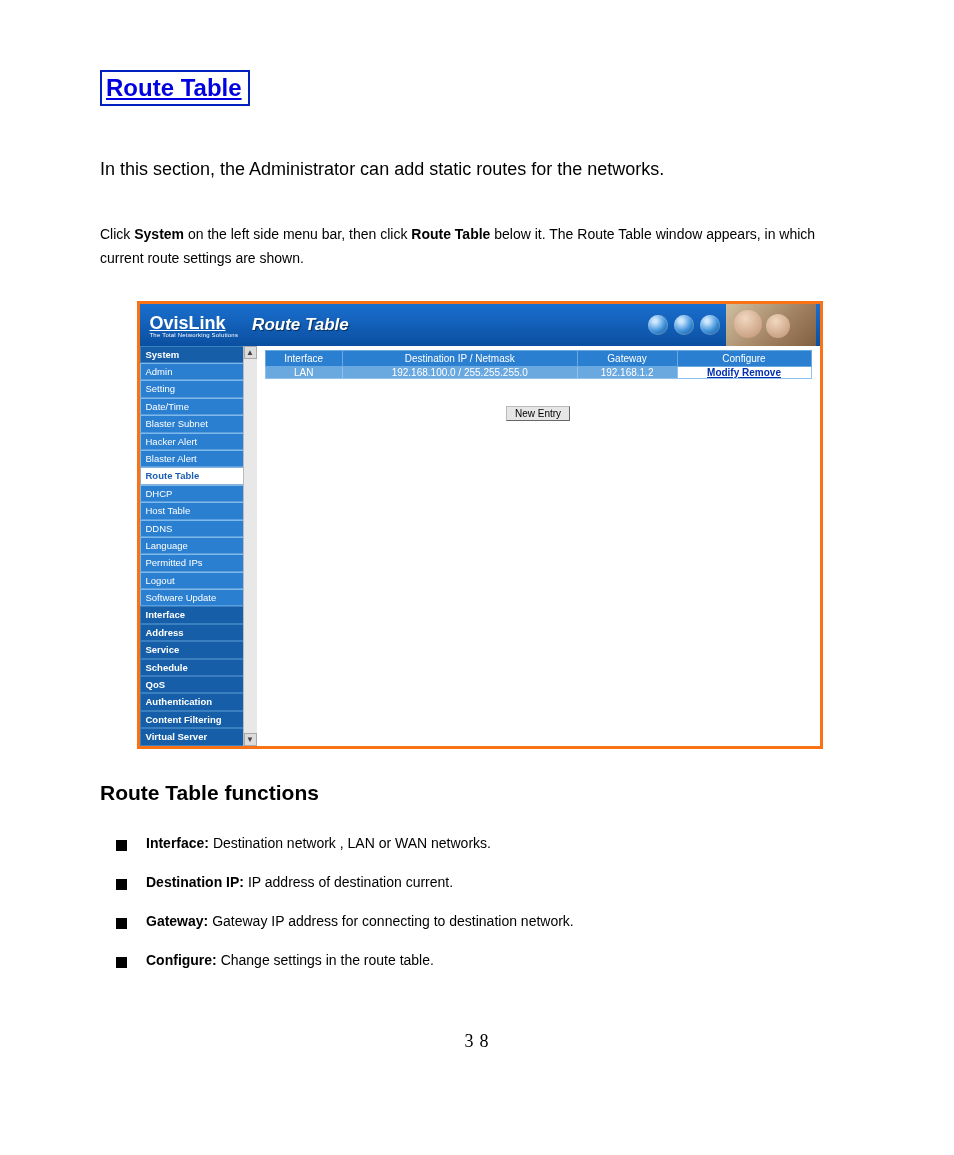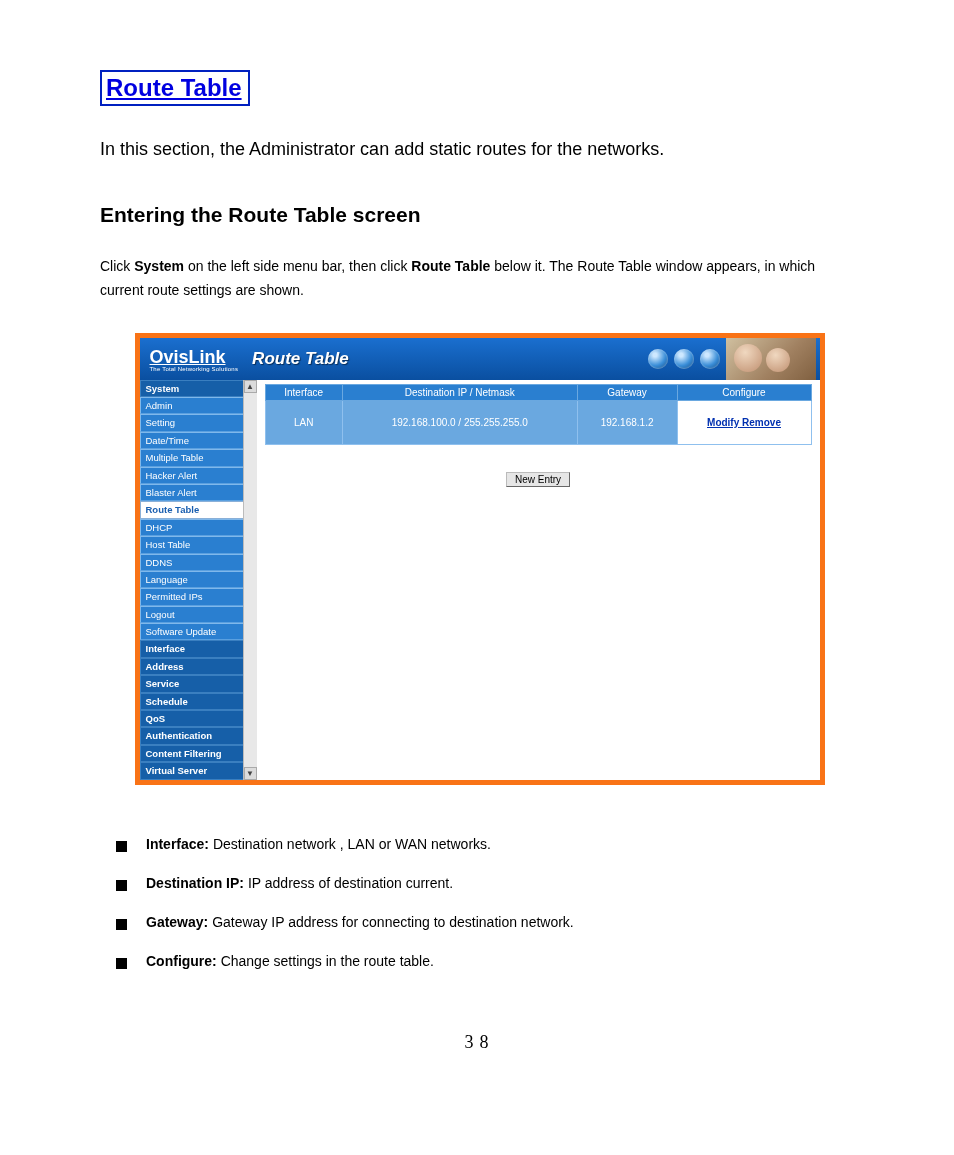--- a/index.html
+++ b/index.html
@@ -22,36 +22,37 @@
     text-decoration: underline;
     border: 2px solid #0020c0;
     display: inline-block;
     padding: 2px 6px 2px 4px;
     margin-bottom: 30px;
   }
   .intro {
     font-size: 18px;
     margin-bottom: 40px;
     line-height: 1.5;
+    margin-top: 20px;
   }
   .subheading {
     font-size: 21px;
     font-weight: bold;
     margin-bottom: 28px;
   }
   .para {
     font-size: 14px;
     line-height: 1.7;
     margin-bottom: 30px;
   }
   .para .bold { font-weight: bold; }
   .screenshot {
-    margin: 0 auto 49px auto;
+    margin: 0 auto 32px auto;
     width: 680px;
-    border: 5px solid #f97316;
+    border: 3px solid #f97316;
     background: #b91c1c;
     font-family: Tahoma, Arial, sans-serif;
   }
   .banner {
     background: linear-gradient(#1a6fcf, #0a4fa0);
     color: #fff;
     display: flex;
     align-items: center;
     height: 42px;
     position: relative;
@@ -165,21 +166,21 @@
     color: #fff;
     font-weight: normal;
     border: 1px solid #6aa8e0;
     padding: 2px 4px;
     text-align: center;
   }
   .route-table td {
     background: #6aa8e0;
     color: #fff;
     border: 1px solid #8fc0ee;
-    padding: 16px 4px;
+    padding: 0 4px;
     text-align: center;
   }
   .route-table td.cfg {
     background: #fff;
     color: #0030b0;
     text-decoration: underline;
   }
   .cfg a { color:#0030b0; text-decoration: underline; font-weight: bold; cursor:pointer; }
   .new-entry-wrap { text-align:center; margin-top:24px; }
   .new-entry {
@@ -223,21 +224,20 @@
 </style>
 </head>
 <body>
 
 <div class="page">
 
   <div class="section-title">Route Table</div>
 
   <div class="intro">In this section, the Administrator can add static routes for the networks.</div>
 
-  <div class="subheading">Entering the Route Table screen</div>
 
   <div class="para">
     <span>Click </span><span class="bold">System</span><span> on the left side menu bar, then click </span><span class="bold">Route Table</span><span> below it. The Route Table window appears, in which current route settings are shown.</span>
   </div>
 
   
   <div class="screenshot">
     <div class="banner">
       <div class="banner-logo">
         <div class="banner-logo-main">OvisLink</div>
@@ -254,21 +254,21 @@
     <div class="app-body">
       <div class="sidebar" id="sidebar">
         <div class="side-scroll">
           <div class="arrow">▲</div>
           <div class="arrow">▼</div>
         </div>
       <div class="menu-item group">System</div>
           <div class="menu-item">Admin</div>
           <div class="menu-item">Setting</div>
           <div class="menu-item">Date/Time</div>
-          <div class="menu-item">Multiple Table</div>
+          <div class="menu-item">Blaster Subnet</div>
           <div class="menu-item">Hacker Alert</div>
           <div class="menu-item">Blaster Alert</div>
           <div class="menu-item active">Route Table</div>
           <div class="menu-item">DHCP</div>
           <div class="menu-item">Host Table</div>
           <div class="menu-item">DDNS</div>
           <div class="menu-item">Language</div>
           <div class="menu-item">Permitted IPs</div>
           <div class="menu-item">Logout</div>
           <div class="menu-item">Software Update</div>
@@ -303,20 +303,21 @@
           </tr>
             </tbody>
         </table>
         <div class="new-entry-wrap">
           <button class="new-entry">New Entry</button>
         </div>
       </div>
     </div>
   </div>
 
+  <div class="subheading">Route Table functions</div>
 
   <ul class="func-list" id="func-list">
       <li><span class="term">Interface:</span><span> Destination network , LAN or WAN networks.</span></li>
       <li><span class="term">Destination IP:</span><span> IP address of destination current.</span></li>
       <li><span class="term">Gateway:</span><span> Gateway IP address for connecting to destination network.</span></li>
       <li><span class="term">Configure:</span><span> Change settings in the route table.</span></li>
     </ul>
 
   <div class="page-num">38</div>
 </div>

